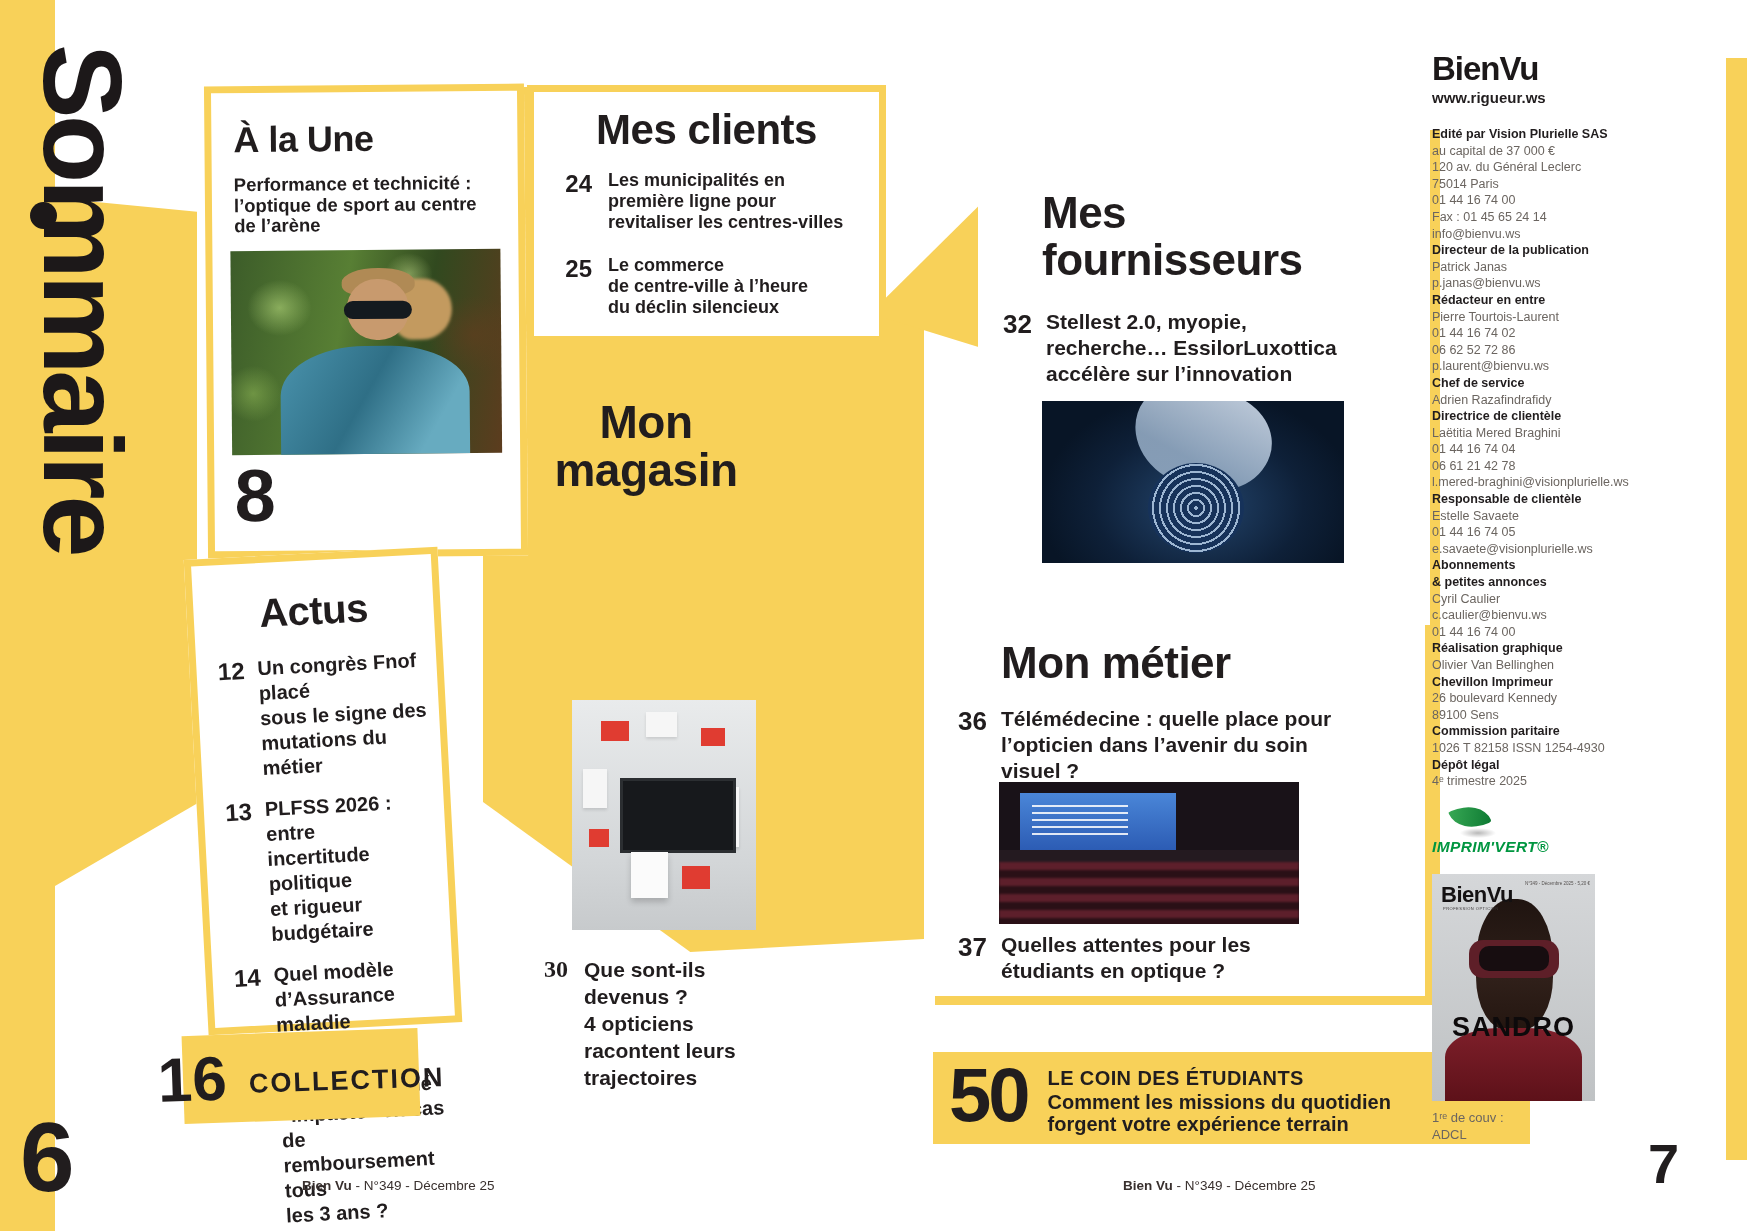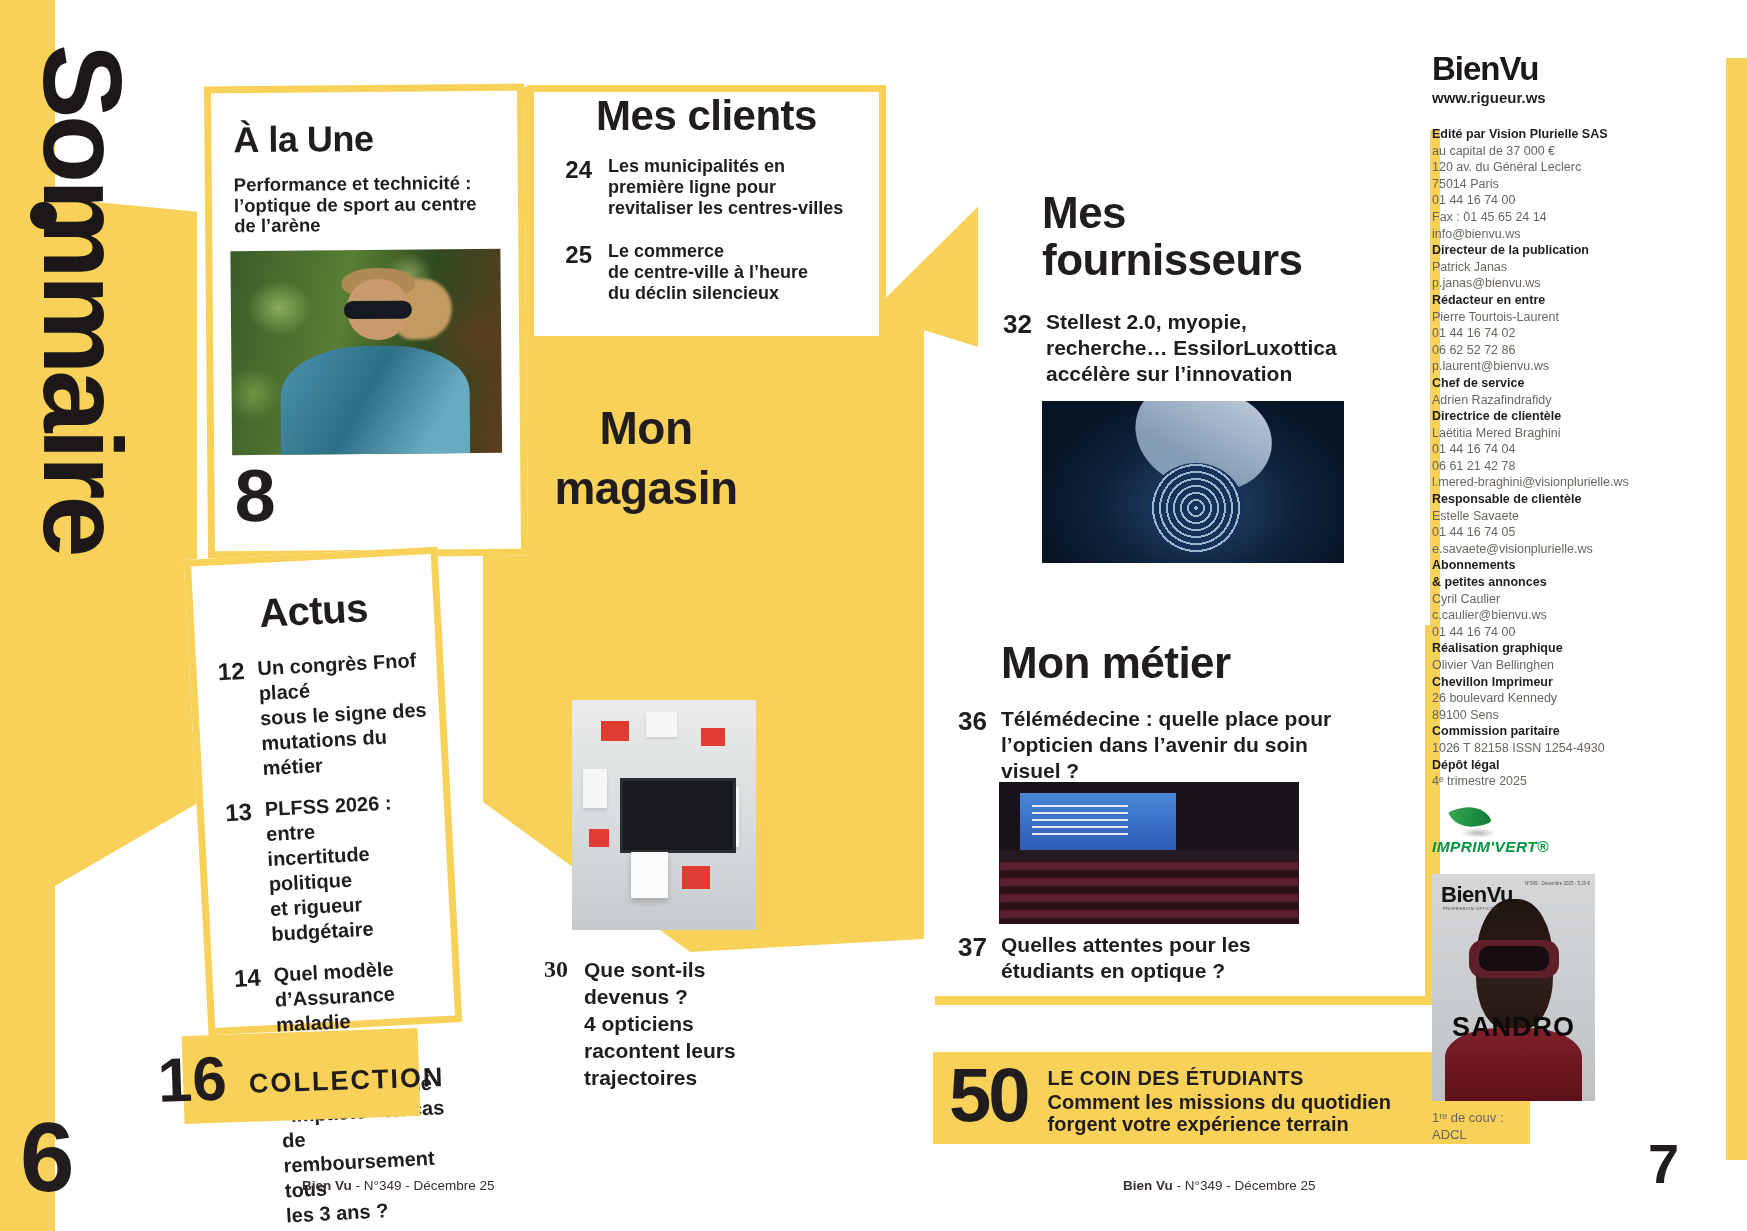--- a/index.html
+++ b/index.html
@@ -50,38 +50,38 @@
               border-radius:50% 50% 40% 40%;}
   .pu-glasses{position:absolute;left:42%;top:25%;width:25%;height:9%;background:#141a1f;border-radius:9px;}
   .pu-jacket{position:absolute;left:18%;top:47%;width:70%;height:54%;
              background:linear-gradient(120deg,#4a93ad,#2f6f86 45%,#67abc0 80%);
              border-radius:45% 42% 0 0;}
   #num-8{position:absolute;left:20px;top:366px;font-size:74px;font-weight:bold;line-height:1;}
 
   
   #card-clients{position:absolute;left:527px;top:85px;width:345px;height:244px;background:#fff;
                 border:7px solid #F8D159;}
-  .cc-title{text-align:center;font-size:42px;}
+  .cc-title{text-align:center;margin-top:14px;font-size:42px;}
   #clients-items{margin:16px 0 0 10px;}
   #card-clients .toc-num{width:48px;font-size:24px;margin-right:16px;}
   #card-clients .toc-text{font-size:18px;line-height:21px;}
   #card-clients .toc-item{margin-bottom:22px;}
 
   
   #card-actus{position:absolute;left:196px;top:553px;width:240px;height:462px;background:#fff;
               border:7px solid #F8D159;transform:rotate(-3deg);}
   .ca-title{text-align:center;margin-top:28px;font-size:40px;}
   #actus-items{margin:20px 0 0 2px;}
   #card-actus .toc-num{width:46px;font-size:24px;margin-right:13px;}
   #card-actus .toc-text{font-size:20px;line-height:25px;}
   #card-actus .toc-item{margin-bottom:16px;}
 
   
   #magasin-title{position:absolute;left:543px;top:398px;width:206px;text-align:center;
-                 font-size:46px;line-height:60px;font-weight:bold;letter-spacing:-0.5px;}
+                 font-size:46px;line-height:48px;font-weight:bold;letter-spacing:-0.5px;}
   #magasin-items{position:absolute;left:512px;top:508px;}
   #magasin-items .toc-num{width:56px;font-size:24px;margin-right:16px;}
   #magasin-items .toc-text{font-size:21px;line-height:30px;}
   #magasin-items .toc-item{margin-bottom:26px;}
   #photo-magasin{position:absolute;left:572px;top:700px;width:184px;height:230px;overflow:hidden;
                  background:linear-gradient(#e9ebec,#d3d6d8 70%,#c7cacc);}
   .pg-tv{position:absolute;left:26%;top:34%;width:60%;height:30%;background:#17191c;border:3px solid #2b2e31;}
   .pg-stand{position:absolute;left:32%;top:66%;width:20%;height:20%;background:#fbfbfb;
             box-shadow:0 4px 6px rgba(0,0,0,.18);}
   .tile{position:absolute;}

